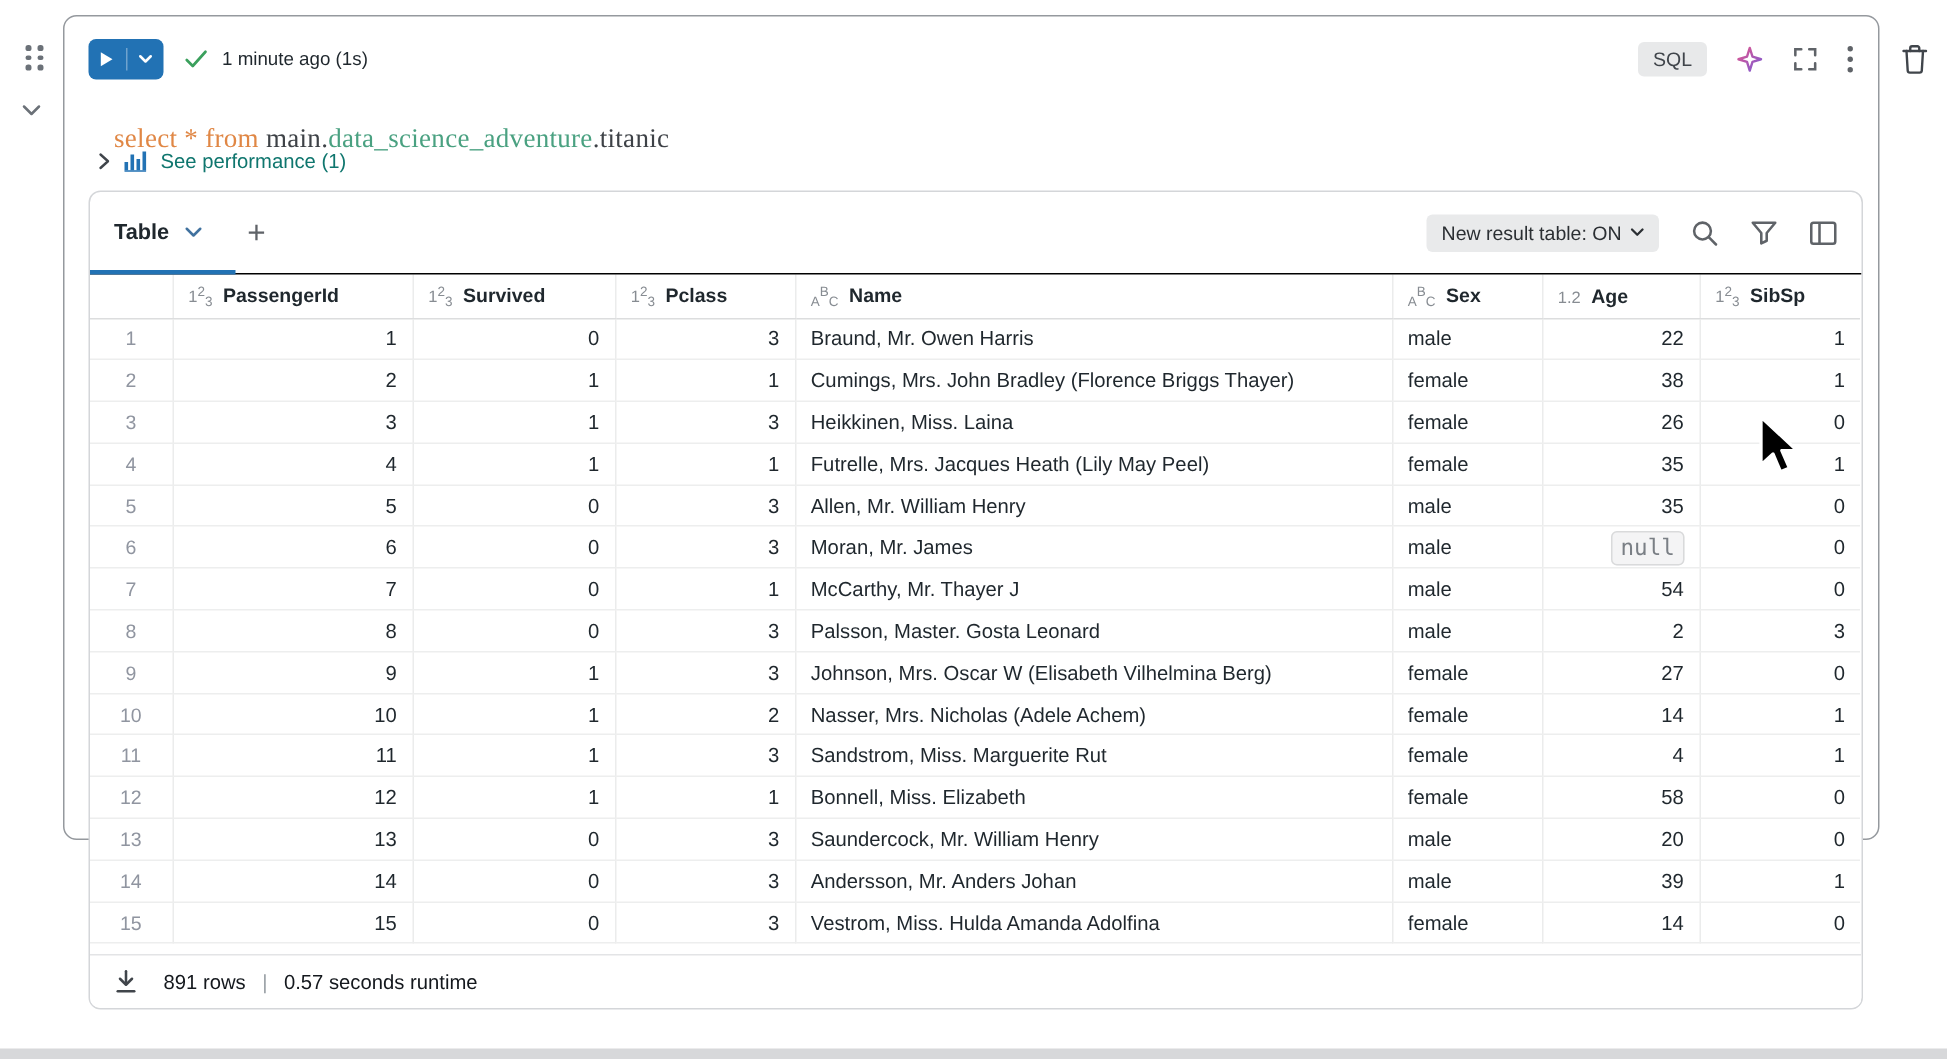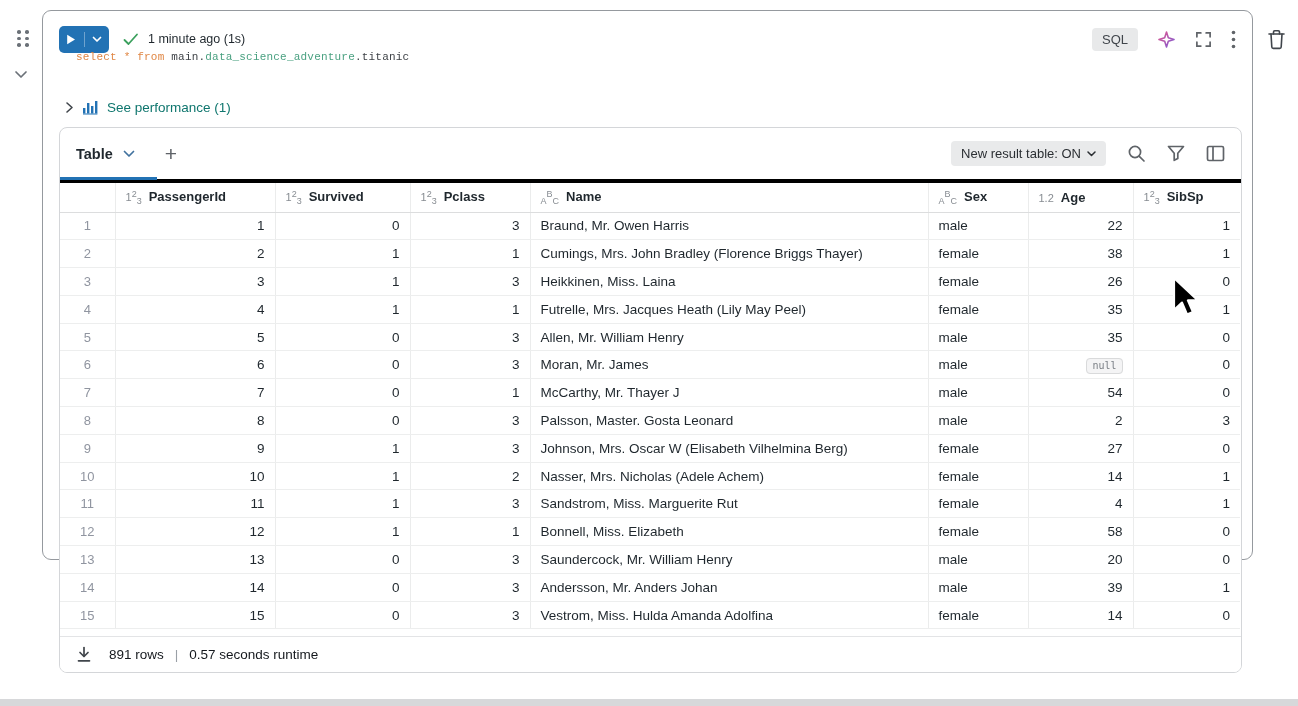--- a/index.html
+++ b/index.html
@@ -26,35 +26,35 @@
   .run-button .play{flex:1;display:flex;justify-content:center;align-items:center;}
   .run-button .rb-divider{width:1px;height:15px;background:rgba(255,255,255,.35);}
   .run-button .chev{flex:1;display:flex;justify-content:center;align-items:center;}
   .check-icon{margin-left:14px;display:flex;align-items:center;}
   .last-run{margin-left:9px;font-size:12.5px;color:#1F272D;}
   .toolbar-right{margin-left:auto;display:flex;align-items:center;gap:19px;}
   .sql-badge{background:#E8E9EA;color:#40454B;border-radius:4px;padding:4px 10px;font-size:13px;cursor:pointer;}
   .tb-icon{display:flex;align-items:center;cursor:pointer;}
   
   .query{
-    position:absolute;left:33px;top:40px;font-family:Liberation Mono, monospace;
-    font-size:11px;letter-spacing:.2px;white-space:pre;cursor:text;
+    position:absolute;left:33px;top:71px;font-family:Liberation Serif, serif;
+    font-size:18px;letter-spacing:.2px;white-space:pre;cursor:text;
   }
   .tok-kw{color:#E08745;}
   .tok-id{color:#3E4247;}
   .tok-schema{color:#4AA181;}
   
   .perf-row{position:absolute;left:22px;top:88px;display:flex;align-items:center;gap:8px;cursor:pointer;}
   .perf-label{color:#0f766e;font-size:13.5px;}
   
   .results-panel{
     position:absolute;left:16px;top:116px;width:1183px;height:546px;
     border:1px solid #D4D6D9;border-radius:8px;box-sizing:border-box;background:#fff;overflow:hidden;
   }
-  .tabbar{position:relative;height:55px;border-bottom:4px solid #000000;display:flex;align-items:center;padding:0 16px;box-sizing:border-box;}
+  .tabbar{position:relative;height:55px;border-bottom:1px solid #000000;display:flex;align-items:center;padding:0 16px;box-sizing:border-box;}
   .tab{display:flex;align-items:center;gap:10px;cursor:pointer;}
   .tab-label{font-size:14.5px;font-weight:700;color:#1F272D;}
   .add-tab{margin-left:30px;font-size:21px;color:#5F6368;cursor:pointer;line-height:1;font-weight:400;}
   .tab-underline{position:absolute;left:0;bottom:-1px;width:97px;height:3px;background:#2272B4;}
   .tab-right{margin-left:auto;display:flex;align-items:center;gap:21px;}
   .nrt-pill{background:#E9EAEB;border-radius:4px;padding:5px 10px;font-size:13px;color:#2B2F33;display:flex;align-items:center;gap:6px;cursor:pointer;justify-content:space-between;}
   
   .table-wrap{width:100%;}
   table.grid{border-collapse:collapse;table-layout:fixed;font-size:13.5px;color:#1F272D;}
   table.grid th{
@@ -67,21 +67,21 @@
     box-sizing:border-box;white-space:nowrap;overflow:hidden;background:#fff;
   }
   table.grid th:last-child,table.grid td:last-child{border-right:none;}
   td.c-rownum{color:#9095A0;text-align:center;font-size:13px;}
   td.c-num{text-align:right;}
   td.c-str{text-align:left;margin-left:33px;}
   .ticon{color:#878C92;font-weight:400;font-size:11px;margin-right:7px;display:inline-block;}
   .ticon .tsup{font-size:9px;vertical-align:4px;}
   .ticon .tsub{font-size:9px;vertical-align:-3px;}
   .null-badge{
-    font-family:"DejaVu Sans Mono",monospace;font-size:10px;color:#7A7F85;
+    font-family:"DejaVu Sans Mono",monospace;font-size:15px;color:#7A7F85;
     background:#F4F4F5;border:1px solid #D9DADB;border-radius:4px;padding:1px 5px 2px;
   }
   
   .results-footer{
     position:absolute;left:0;right:0;bottom:0;height:36px;border-top:1px solid #E3E4E6;
     display:flex;align-items:center;padding:0 16px;font-size:13.5px;color:#14181D;background:#fff;box-sizing:border-box;
   }
   .dl-icon{margin-right:17px;display:flex;align-items:center;cursor:pointer;}
   .foot-sep{color:#9AA0A6;margin:0 11px;}
   .refreshed{margin-left:auto;color:#6d28d9;margin-top:48px;}

